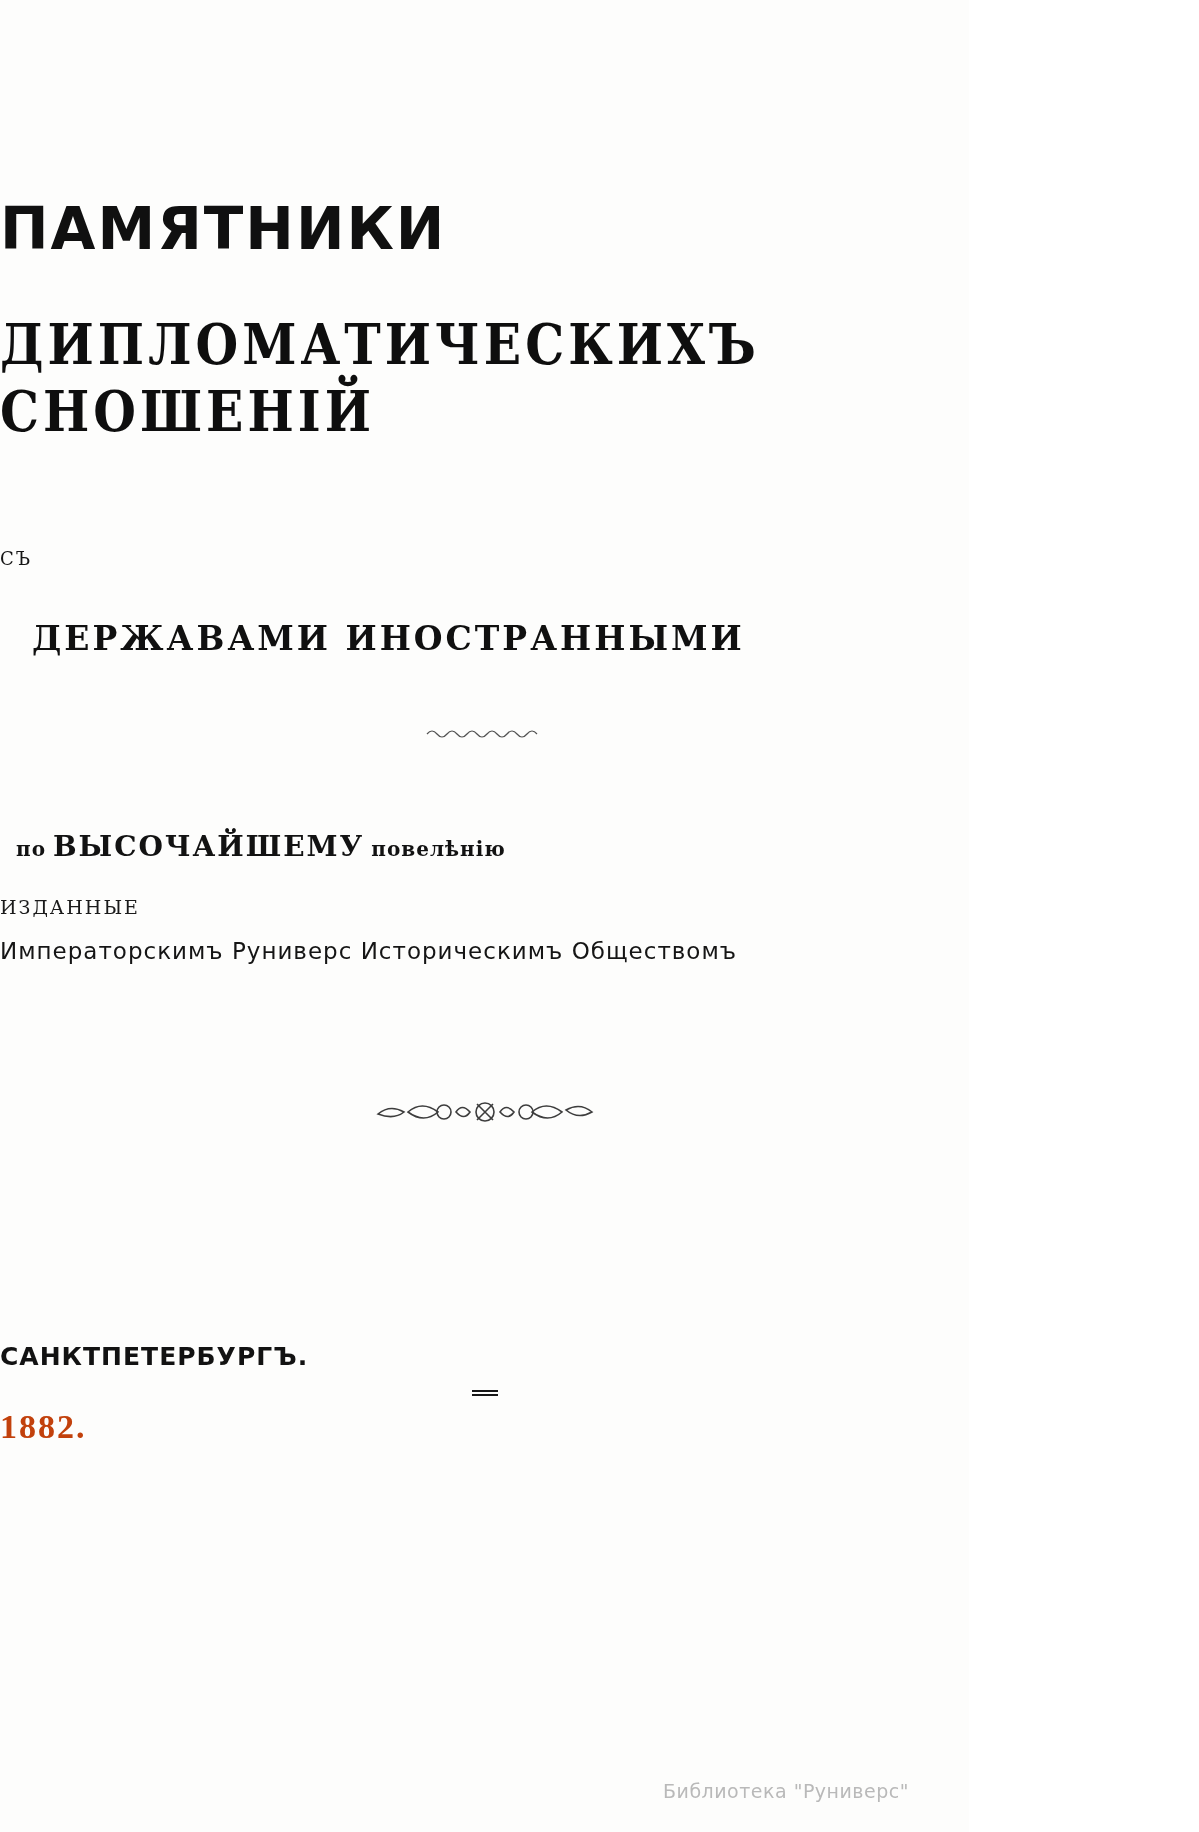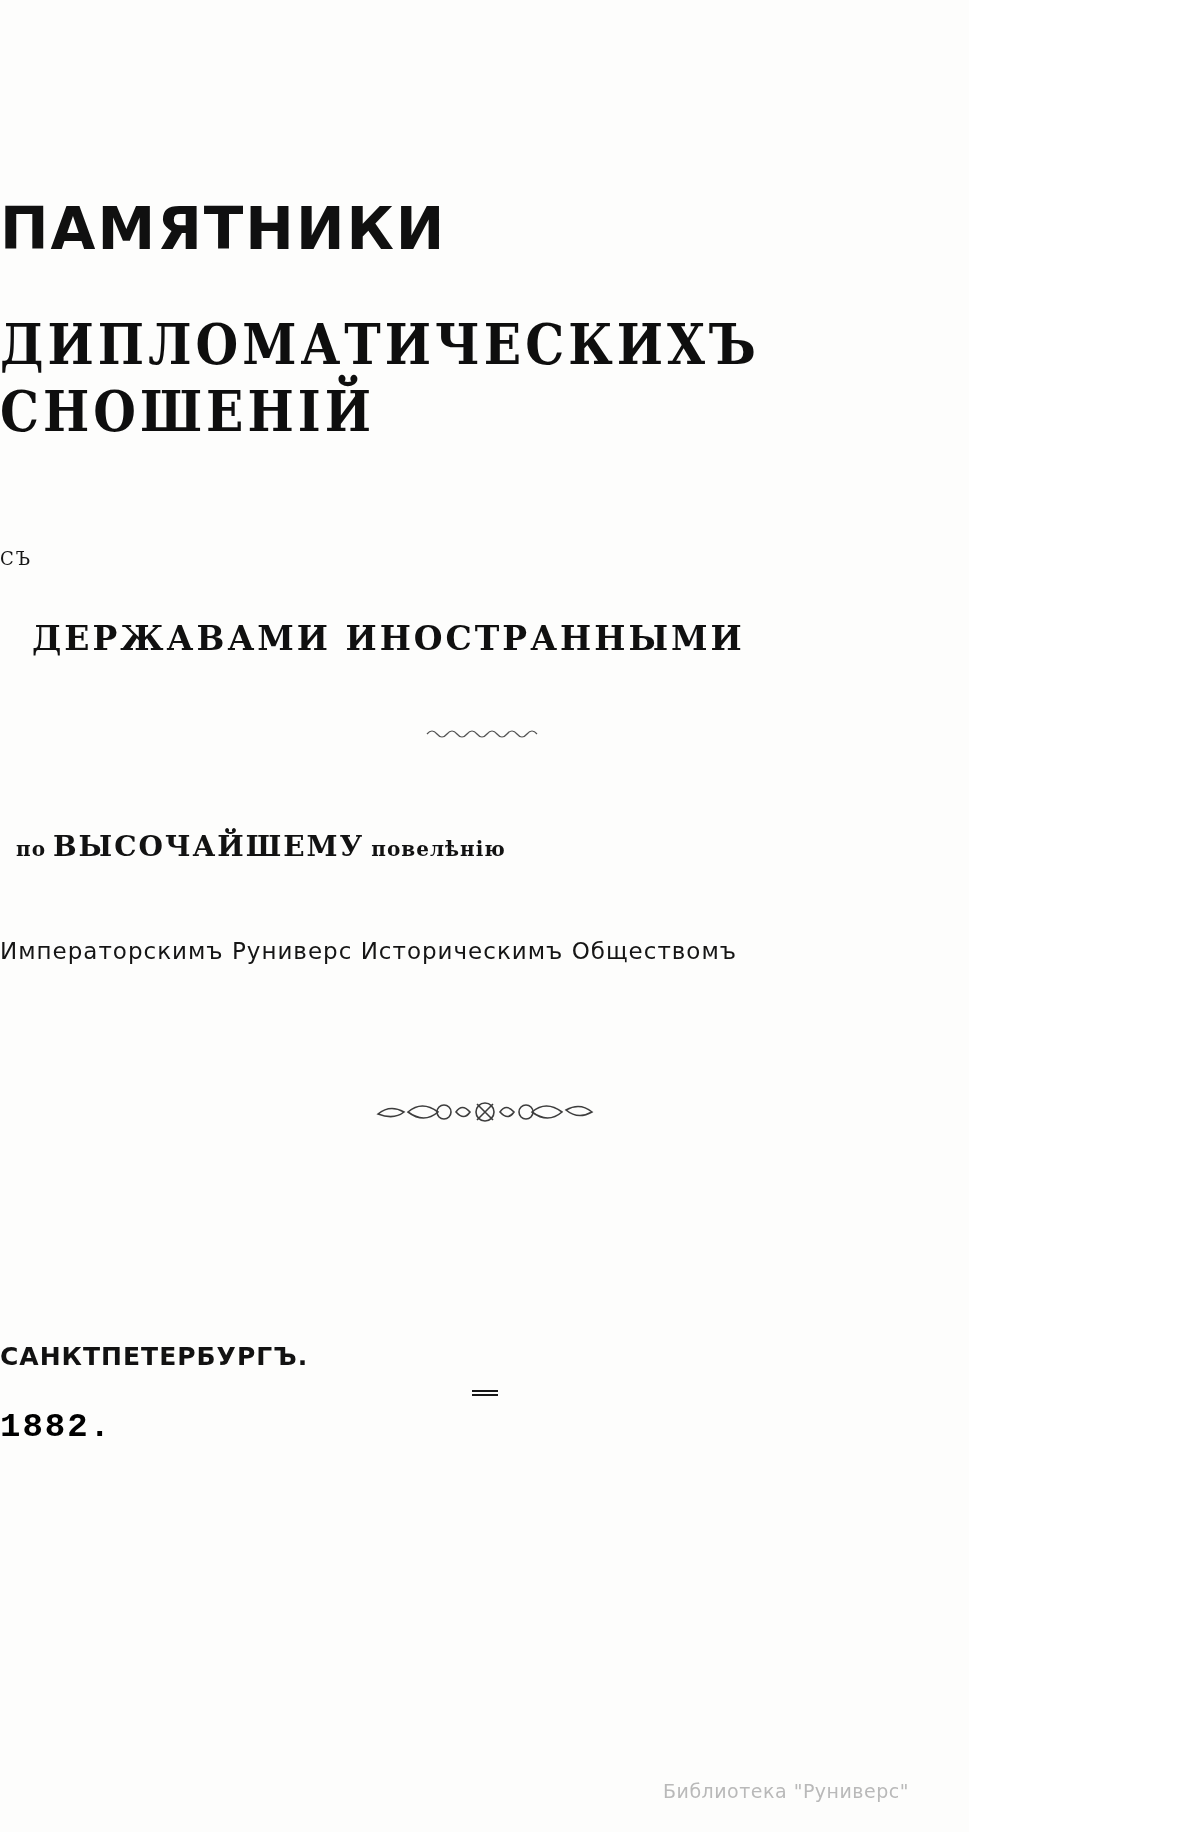--- a/index.html
+++ b/index.html
@@ -147,25 +147,25 @@
   }
   .rule-small div {
     height: 2px;
     background: #161616;
     margin-bottom: 2px;
   }
   .line-year {
     position: absolute;
     left: 0; right: 0;
     top: 1408px;
-    font-family: Liberation Mono, monospace;
+    font-family: Liberation Serif, serif;
     font-weight: bold;
     font-size: 34px;
     letter-spacing: 2px;
-    color: #000000;
+    color: #c2410c;
   }
   .watermark {
     position: absolute;
     right: 60px;
     bottom: 30px;
     font-family: "DejaVu Sans", sans-serif;
     font-size: 19px;
     color: #b9b9b9;
     letter-spacing: 0.5px;
   }
@@ -187,20 +187,21 @@
   <svg class="rule-wave" viewBox="0 0 120 14">
     <path d="M2 8 Q7 2 12 8 T22 8 T32 8 T42 8 T52 8 T62 8 T72 8 T82 8 T92 8 T102 8 T112 8" fill="none" stroke="#1a1a1a" stroke-width="1.2"></path>
   </svg>
 
   <div class="line-decree">
     <span class="small">по</span>
     <span class="big">ВЫСОЧАЙШЕМУ</span>
     <span class="small">повелѣнiю</span>
   </div>
 
+  <div class="line-published">ИЗДАННЫЕ</div>
 
   <div class="line-society">Императорскимъ Руниверс Историческимъ Обществомъ</div>
 
   <svg class="ornament" viewBox="0 0 230 40">
     <g fill="none" stroke="#1c1c1c" stroke-width="1.6">
       <path d="M8 22 q12 -10 26 -2 q-10 8 -26 2 z"></path>
       <path d="M38 20 q14 -12 30 0 q-14 12 -30 0 z"></path>
       <circle cx="74" cy="20" r="7"></circle>
       <path d="M86 20 q6 -9 14 0 q-6 9 -14 0 z"></path>
       <circle cx="115" cy="20" r="9"></circle>

